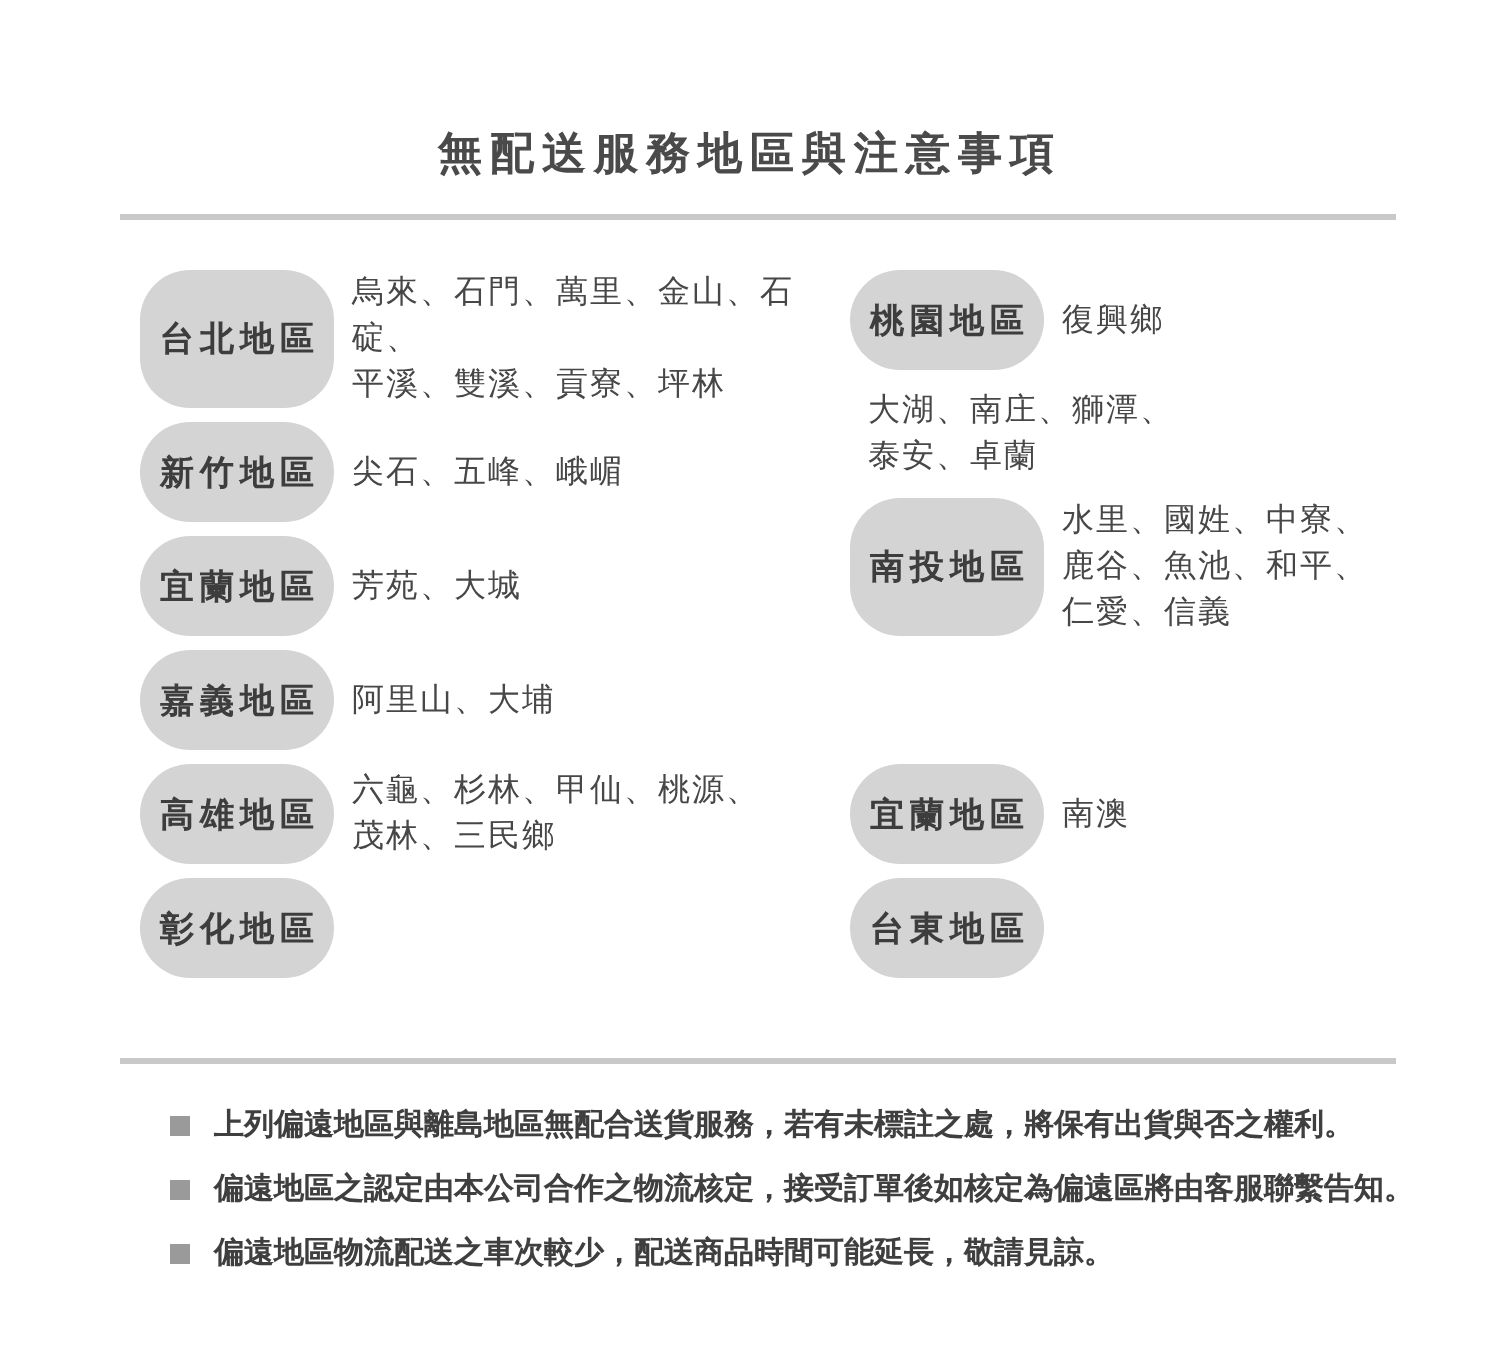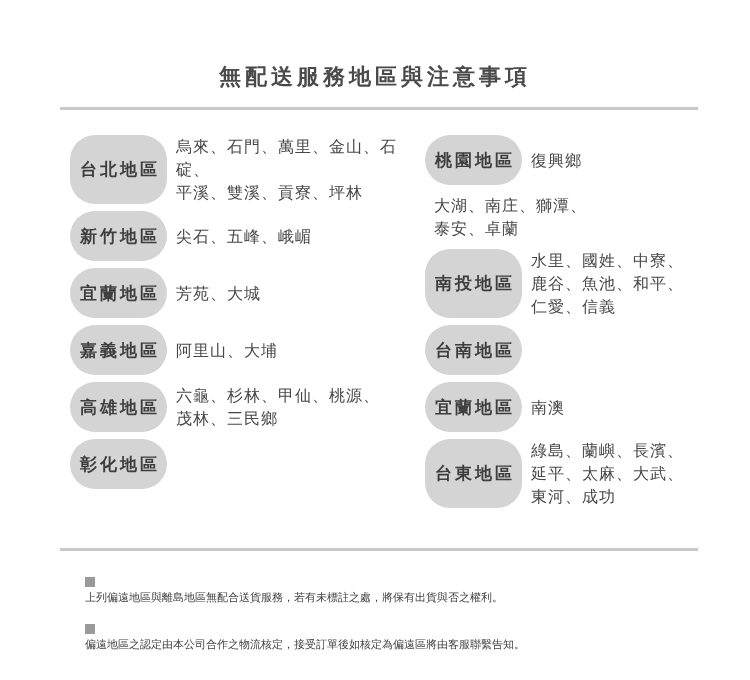--- a/index.html
+++ b/index.html
@@ -66,25 +66,24 @@
     color: #474747;
     white-space: pre-line;
   }
   .notes {
     margin: 21px 25px 0 85px;
   }
   .note {
     display: flex;
     align-items: flex-start;
     margin-bottom: 12px;
-    font-size: 11px;
-    font-weight: normal;
+    font-size: 15px;
+    font-weight: bold;
     line-height: 20px;
     color: #3f3f3f;
-    flex-direction: column;
   }
   .bullet {
     flex: none;
     width: 10px;
     height: 10px;
     background: #9a9a9a;
     margin: 5px 12px 0 0;
   }
   .note-text { white-space: nowrap; }
 </style>
@@ -135,42 +134,42 @@
         <div class="region-areas">大湖、南庄、獅潭、
 泰安、卓蘭</div>
       </div>
       <div class="region-row">
         <div class="region-label">南投地區</div>
         <div class="region-areas">水里、國姓、中寮、
 鹿谷、魚池、和平、
 仁愛、信義</div>
       </div>
       <div class="region-row">
-        <div class="region-label">台南地區</div>
       </div>
       <div class="region-row">
         <div class="region-label">宜蘭地區</div>
         <div class="region-areas">南澳</div>
       </div>
       <div class="region-row">
         <div class="region-label">台東地區</div>
-        <div class="region-areas">綠島、蘭嶼、長濱、
-延平、太麻、大武、
-東河、成功</div>
       </div>
     </div>
 
   </div>
 
   <div class="divider notes-divider"></div>
 
   <div class="notes">
     <div class="note">
       <span class="bullet"></span>
       <span class="note-text">上列偏遠地區與離島地區無配合送貨服務，若有未標註之處，將保有出貨與否之權利。</span>
     </div>
     <div class="note">
       <span class="bullet"></span>
       <span class="note-text">偏遠地區之認定由本公司合作之物流核定，接受訂單後如核定為偏遠區將由客服聯繫告知。</span>
     </div>
+    <div class="note">
+      <span class="bullet"></span>
+      <span class="note-text">偏遠地區物流配送之車次較少，配送商品時間可能延長，敬請見諒。</span>
+    </div>
   </div>
 
 </div>
 
 </body></html>

